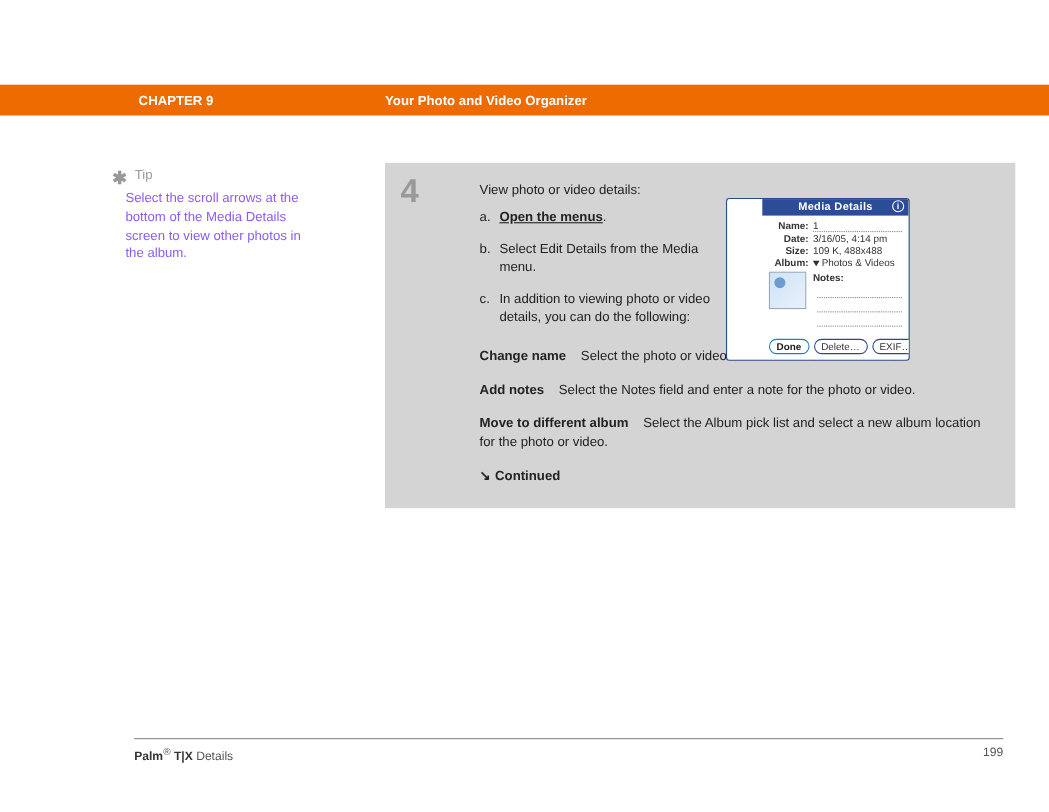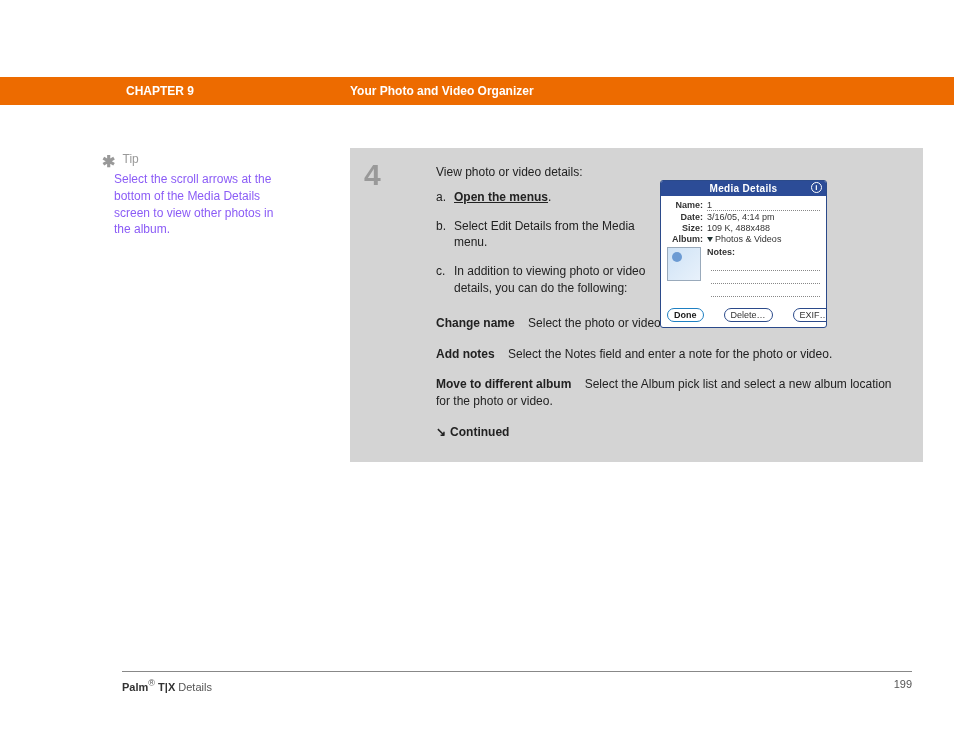--- a/index.html
+++ b/index.html
@@ -105,20 +105,21 @@
   .device {
     position: absolute;
     left: 310px;
     top: 32px;
     width: 167px;
     background: #fff;
     border: 1px solid #2b4a8a;
     border-radius: 3px;
     font-size: 9px;
     overflow: hidden;
+    padding-left: 32px;
   }
   .device .titlebar {
     background: #2c4c97;
     color: #fff;
     text-align: center;
     font-weight: bold;
     padding: 2px 0;
     position: relative;
     font-size: 10px;
     letter-spacing: 0.3px;
@@ -170,21 +171,21 @@
   .device .thumb::after {
     content: "";
     position: absolute;
     width: 10px; height: 10px;
     background: #6c9bd3;
     border-radius: 50%;
     left: 4px; top: 4px;
   }
   .device .buttons-row {
     display: flex;
-    gap: 20px;
+    gap: 4px;
     padding: 4px 6px 5px 6px;
     align-items: center;
   }
   .device .btn {
     border: 1px solid #2b4a8a;
     border-radius: 8px;
     padding: 1px 6px;
     font-size: 9px;
     background: #fff;
   }

